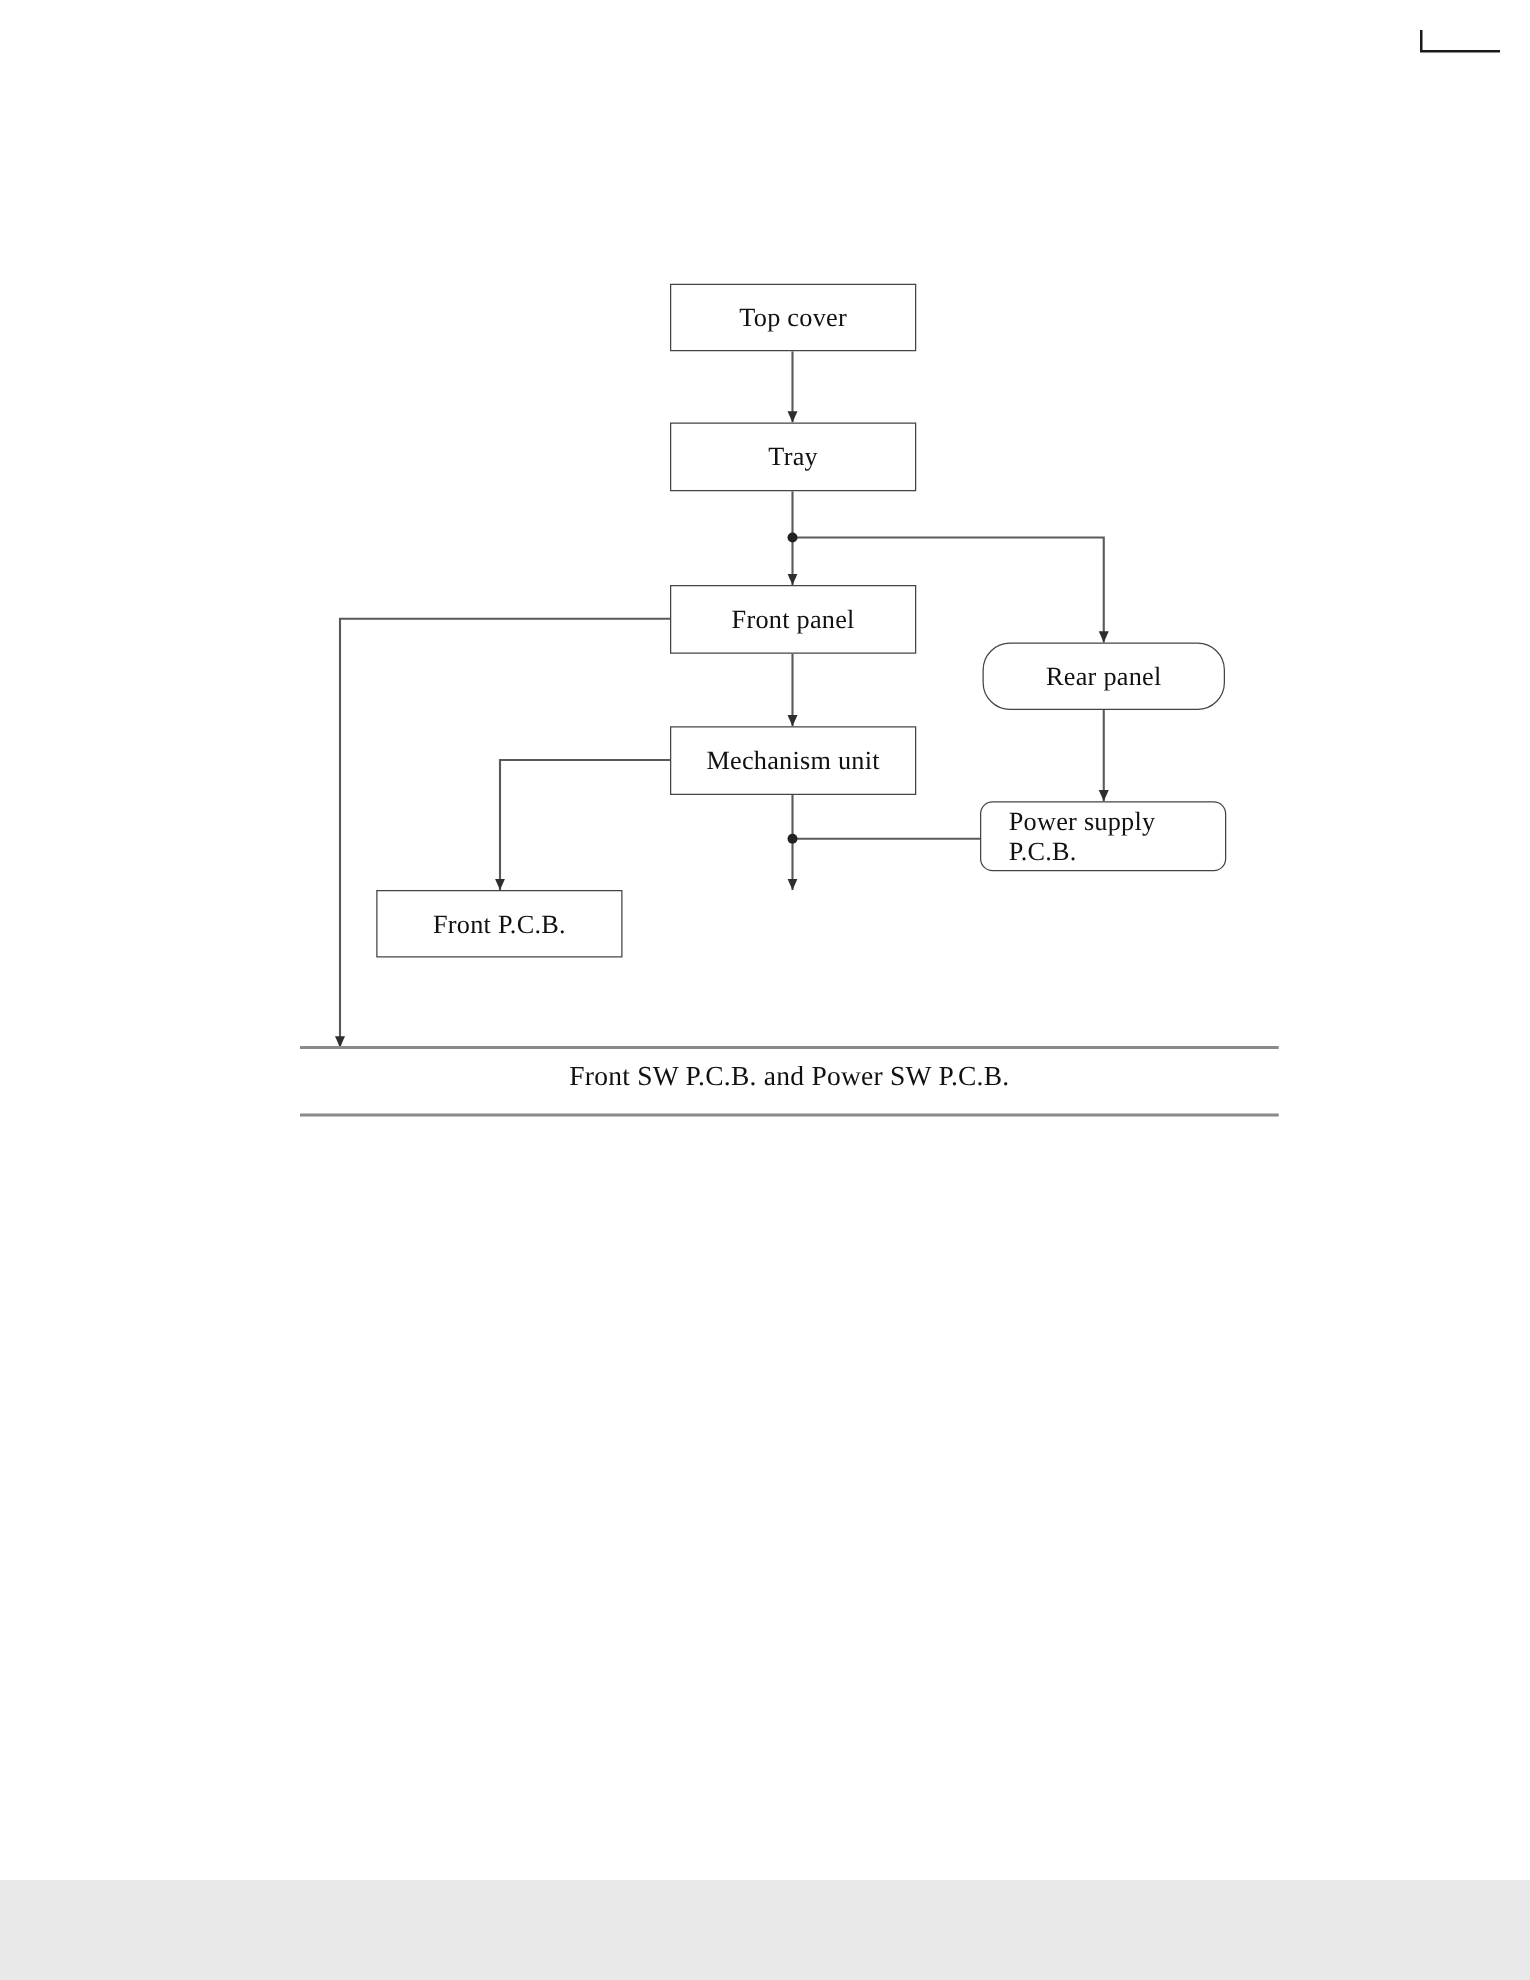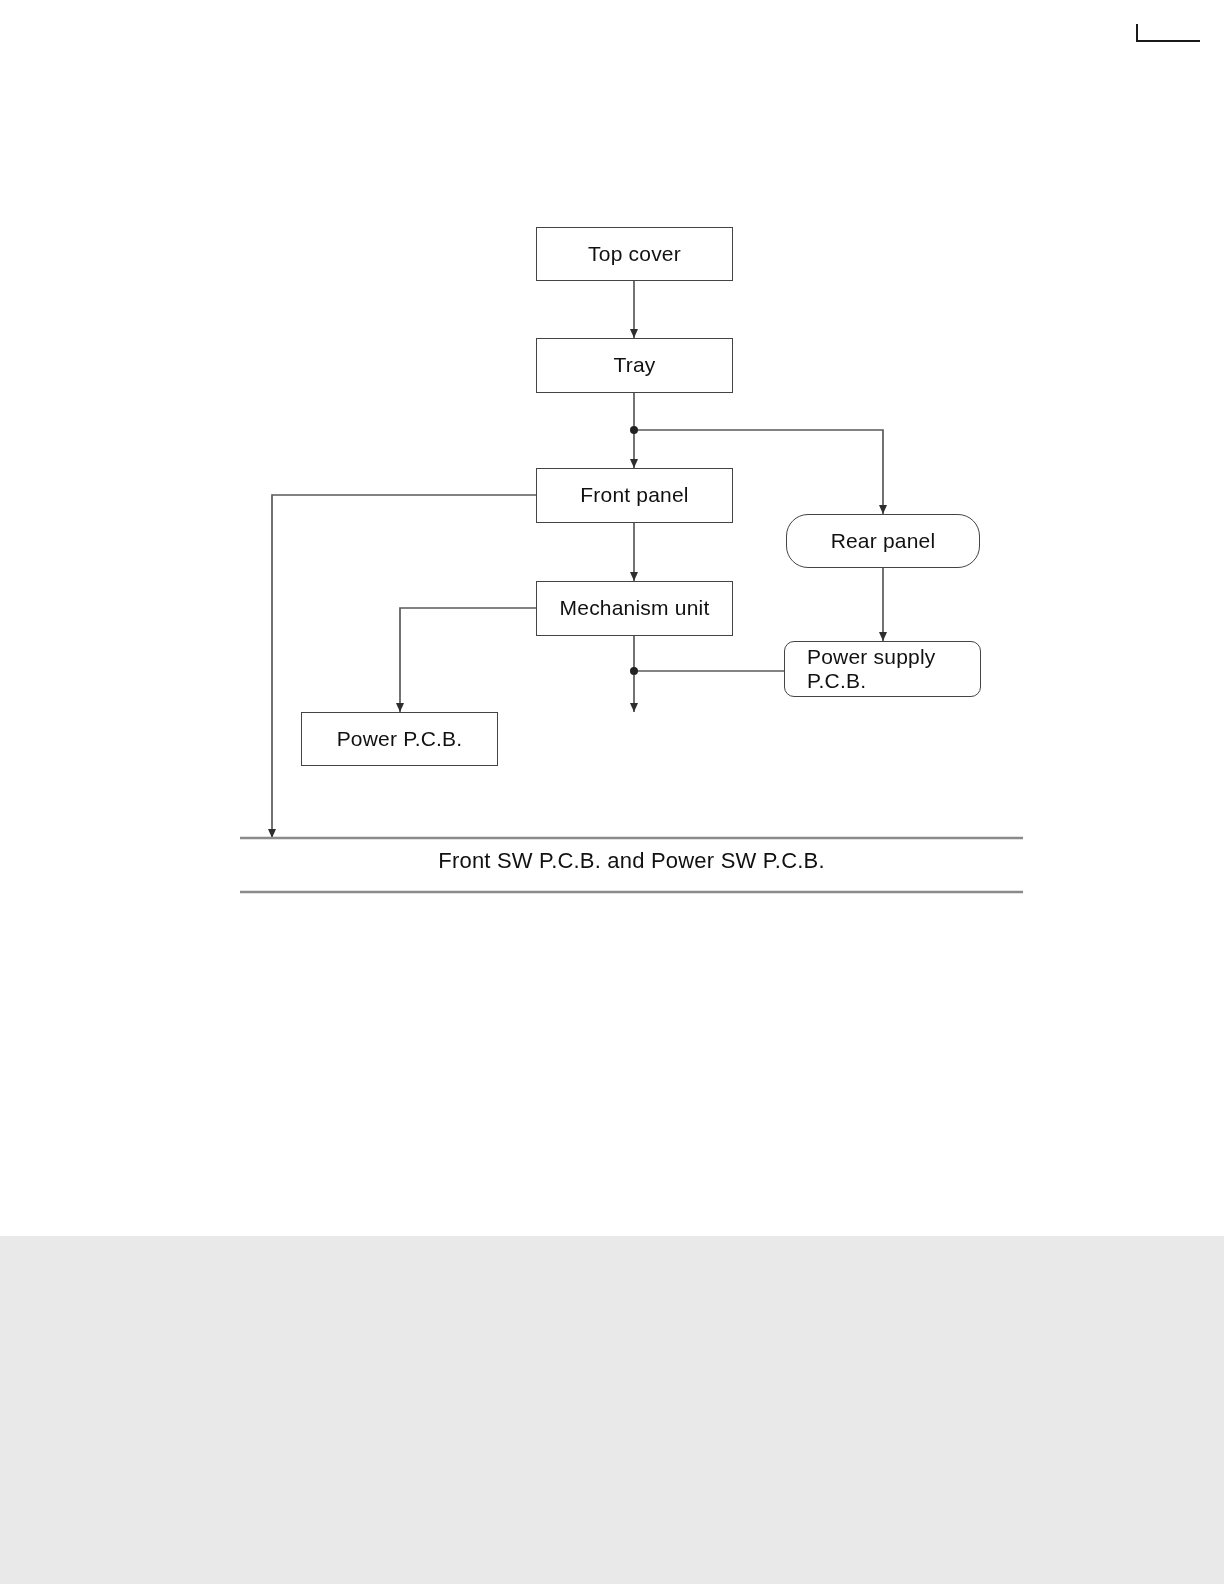--- a/index.html
+++ b/index.html
@@ -3,24 +3,24 @@
 <meta charset="utf-8">
 <style>
   html, body {
     margin: 0;
     padding: 0;
     background: #e9e9e9;
   }
   .page {
     position: relative;
     width: 1224px;
-    height: 1236px;
+    height: 1504px;
     margin: 0 auto;
     background: var(--page-background, #ffffff);
-    font-family: Liberation Sans, sans-serif;
+    font-family: Liberation Serif, serif;
     overflow: hidden;
   }
   svg.connector-layer {
     position: absolute;
     left: 0;
     top: 0;
     width: 1224px;
     height: 1584px;
     z-index: 1;
   }
@@ -159,21 +159,21 @@
   <div class="node" style="left:536px; top:581px; width:197px; height:55px;">
     <span class="label">Mechanism unit</span>
   </div>
 
   <div class="node node--left-text" style="left:784px; top:641px; width:197px; height:56px;border-radius:10px;">
     <span class="label">Power supply
 P.C.B.</span>
   </div>
 
   <div class="node" style="left:301px; top:712px; width:197px; height:54px;">
-    <span class="label">Power P.C.B.</span>
+    <span class="label">Front P.C.B.</span>
   </div>
 
 
   <div class="section-caption">Front SW P.C.B. and Power SW P.C.B.</div>
 
   <div class="accent-underline-light"></div>
   <div class="accent-underline"></div>
 
 </div>
 

